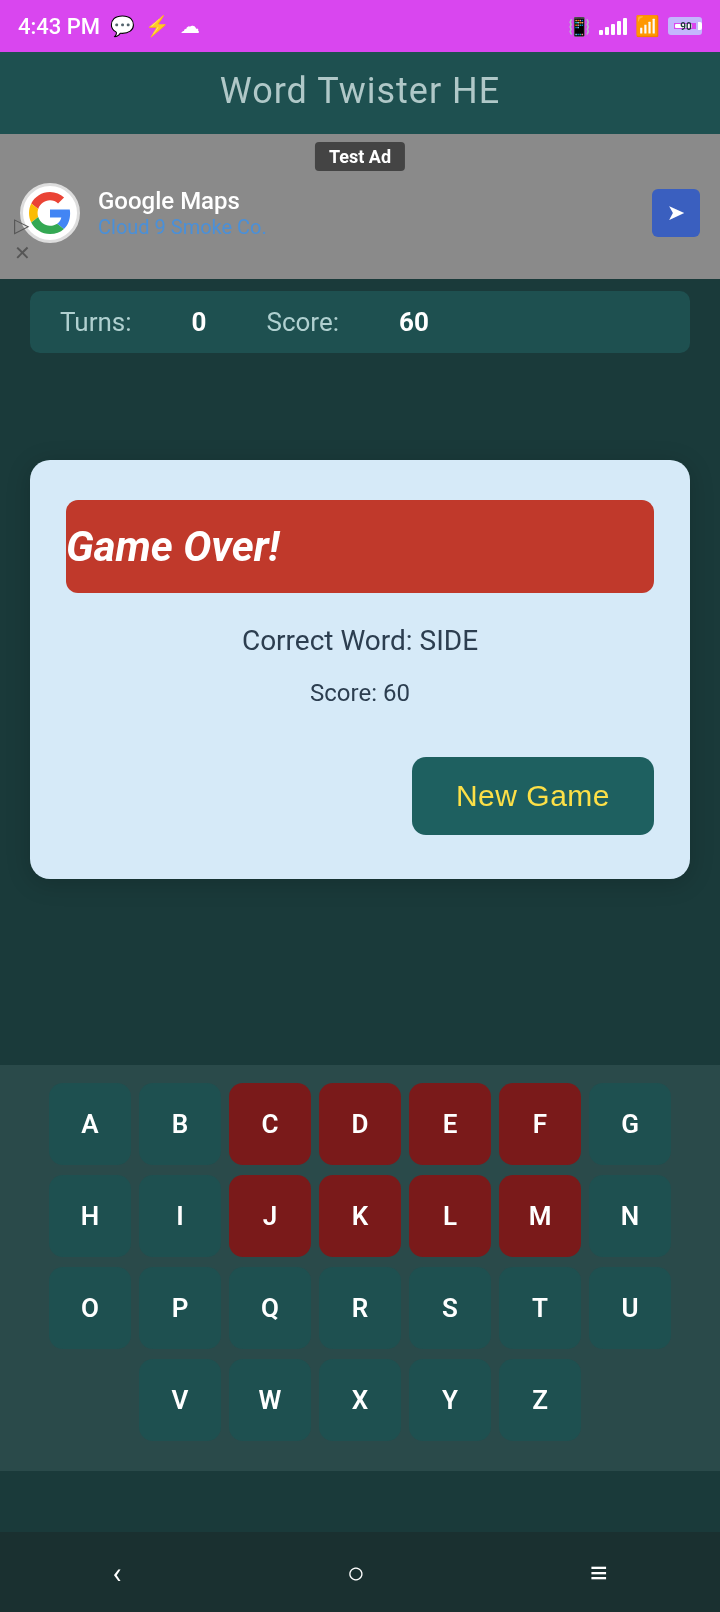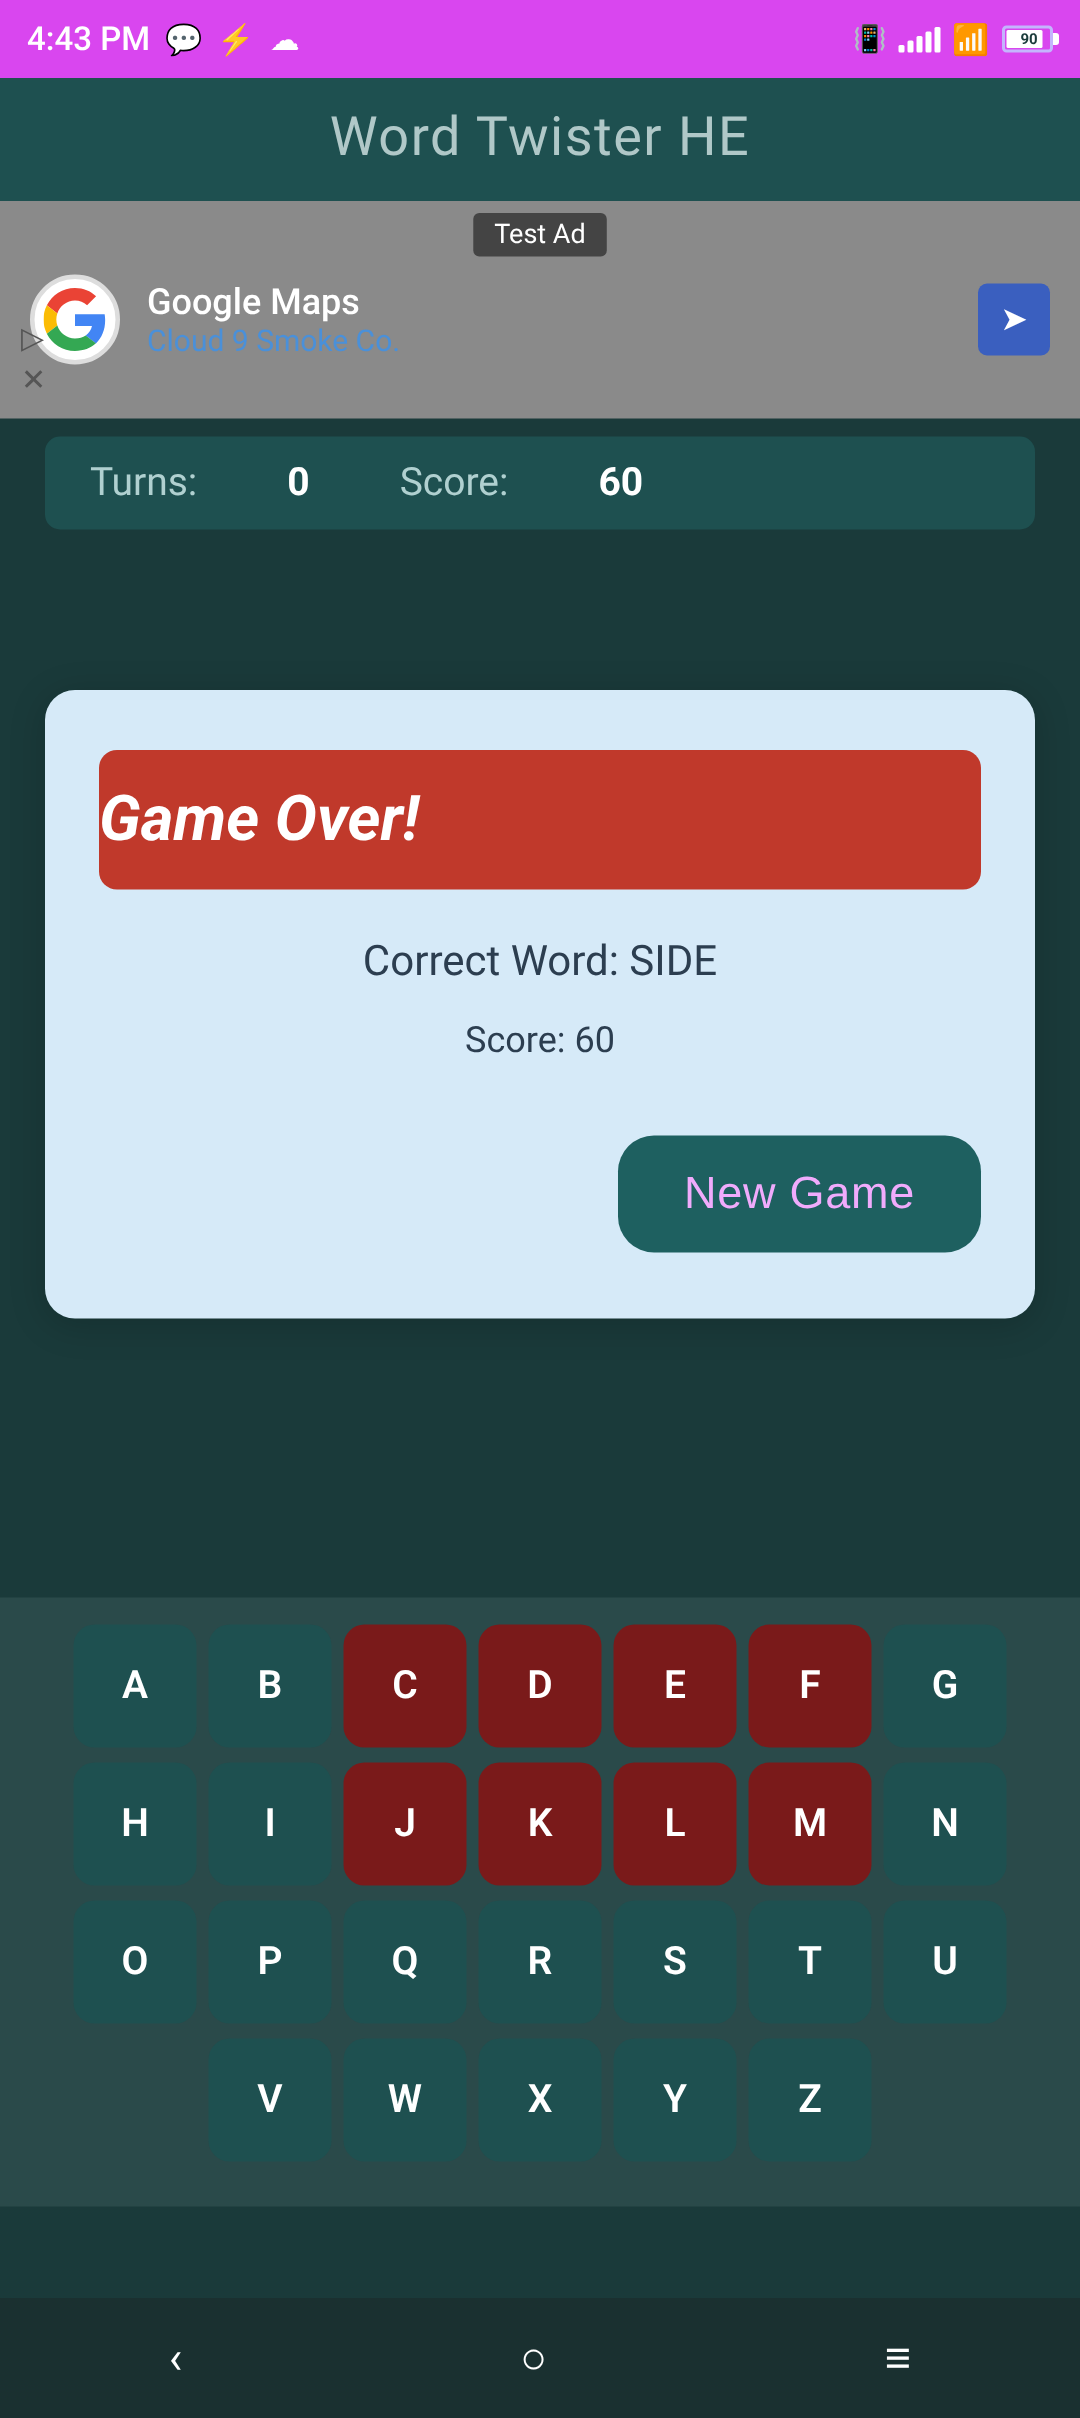--- a/index.html
+++ b/index.html
@@ -34,21 +34,21 @@
     .status-right {
       display: flex;
       align-items: center;
       gap: 8px;
       color: white;
       font-size: 18px;
     }
     .battery-icon {
       width: 34px;
       height: 18px;
-      border: 2px solid #c4b5fd;
+      border: 6px solid #c4b5fd;
       border-radius: 3px;
       position: relative;
       display: inline-flex;
       align-items: center;
       padding: 1px;
     }
     .battery-icon::after {
       content: '';
       position: absolute;
       right: -6px;
@@ -102,20 +102,21 @@
     .ad-label {
       position: absolute;
       top: 8px;
       left: 50%;
       transform: translateX(-50%);
       background: #444;
       color: white;
       font-size: 18px;
       padding: 4px 14px;
       border-radius: 4px;
+      font-weight: bold;
     }
     .ad-content {
       display: flex;
       align-items: center;
       width: 100%;
       padding: 0 20px;
       margin-top: 12px;
     }
     .ad-logo {
       width: 60px;
@@ -223,25 +224,25 @@
       font-size: 24px;
       text-align: center;
       margin-bottom: 50px;
     }
     .new-game-btn-row {
       display: flex;
       justify-content: flex-end;
     }
     .new-game-btn {
       background: #1e6060;
-      color: #f0abfc;
+      color: #fde047;
       font-size: 30px;
       font-weight: 500;
       border: none;
-      border-radius: 24px;
+      border-radius: 14px;
       padding: 22px 44px;
       cursor: pointer;
       letter-spacing: 0.5px;
     }
 
     
     .keyboard-area {
       position: absolute;
       top: 1065px;
       left: 0;

